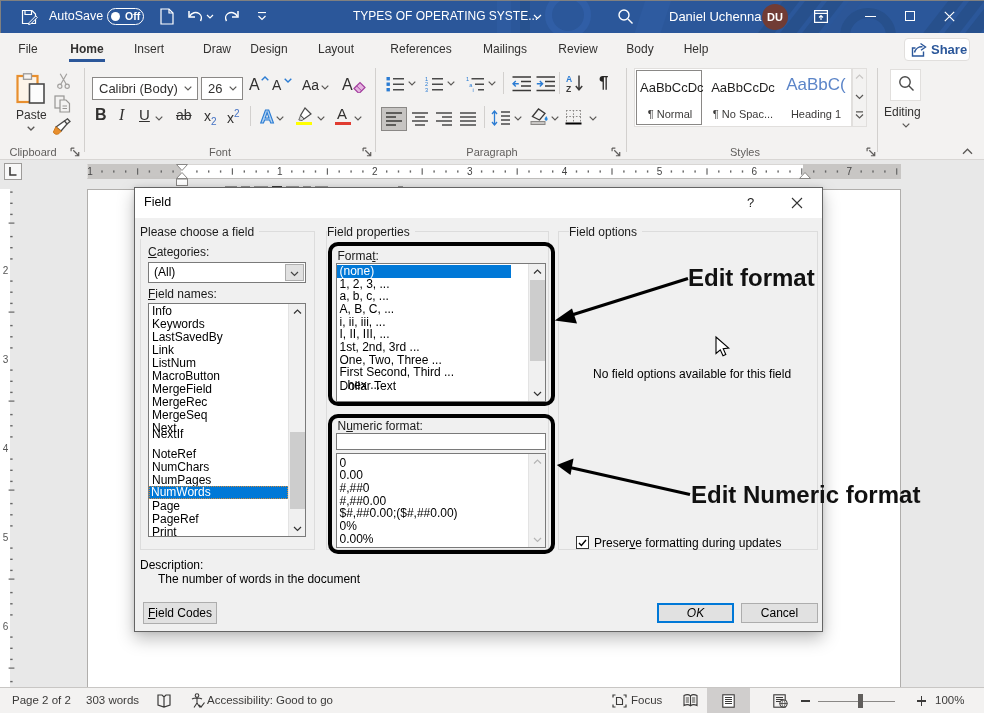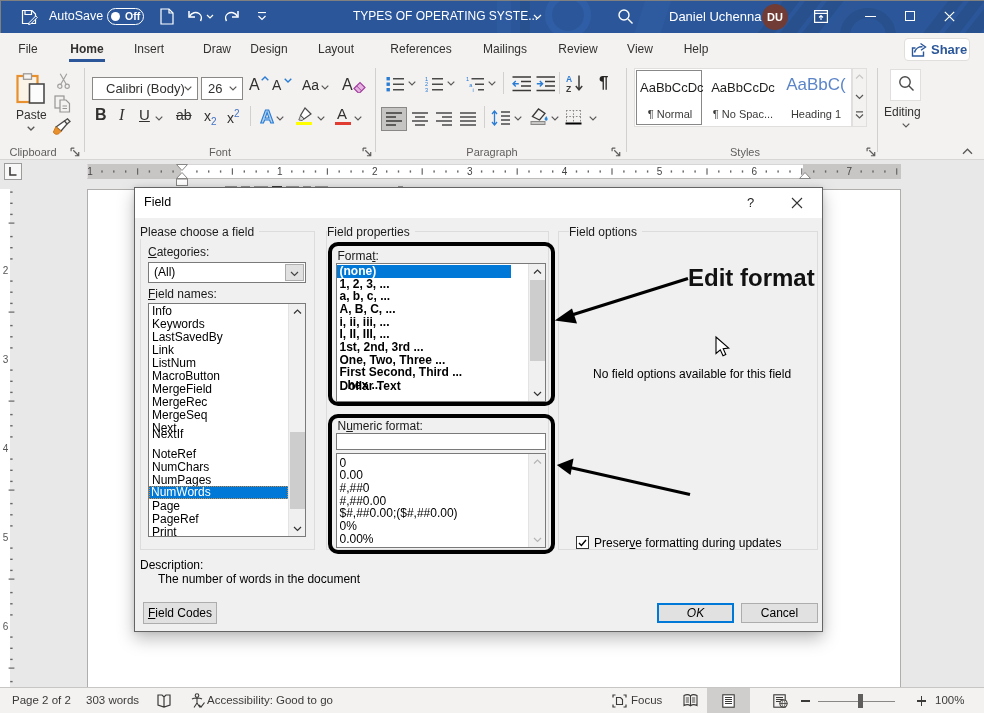--- a/index.html
+++ b/index.html
@@ -139,21 +139,21 @@
     <div class="tab" style="left:13px;width:30px;">File</div>
     <div class="tab" style="left:66px;width:42px;font-weight:bold;">Home</div>
     <div class="abs" style="left:69px;top:26px;width:36px;height:3px;background:#2b579a;"></div>
     <div class="tab" style="left:129px;width:40px;">Insert</div>
     <div class="tab" style="left:190px;width:38px;margin-left:8px;">Draw</div>
     <div class="tab" style="left:246px;width:46px;">Design</div>
     <div class="tab" style="left:313px;width:46px;">Layout</div>
     <div class="tab" style="left:383px;width:76px;">References</div>
     <div class="tab" style="left:477px;width:56px;">Mailings</div>
     <div class="tab" style="left:553px;width:50px;">Review</div>
-    <div class="tab" style="left:622px;width:36px;">View</div>
+    <div class="tab" style="left:622px;width:36px;">Body</div>
     <div class="tab" style="left:678px;width:36px;">Help</div>
 
     <div class="abs" style="left:904px;top:5px;width:66px;height:23px;background:#fff;border:1px solid #e1dfdd;border-radius:4px;"></div>
     <svg class="abs" style="left:911px;top:9px;" width="16" height="15" viewBox="0 0 16 15">
       <path d="M4.5 6 H1.5 V14 H12.5 V9.5" fill="none" stroke="#2b579a" stroke-width="1.4"></path>
       <path d="M3.5 10.5 C4.5 6.5 8 4.5 11.5 4.8" fill="none" stroke="#2b579a" stroke-width="1.4"></path>
       <path d="M9.5 1.5 L14.5 5 L10 8.2" fill="none" stroke="#2b579a" stroke-width="1.4"></path>
     </svg>
     <div class="abs" style="left:931px;top:5px;line-height:23px;font-size:13px;color:#2b579a;font-weight:bold;">Share</div>
   </div>
@@ -186,21 +186,21 @@
       <path d="M11.5 3 L14.5 0.8 L17 3.5 L14 6" fill="none" stroke="#4a4a4a" stroke-width="1.3"></path>
       <path d="M3 9 L11.5 3 L14 6 L8 13 Z" fill="#fff" stroke="#4a4a4a" stroke-width="1.3"></path>
       <path d="M2.8 8.8 L8.2 13.2 L6 15.6 C4 17 1 16.2 0.4 14 Z" fill="#e88f2e" stroke="#cf7c1f" stroke-width="1"></path>
     </svg>
     <div class="glabel" style="left:4px;width:58px;">Clipboard</div>
     <svg class="launch" style="left:70px;" width="11" height="11" viewBox="0 0 11 11">
       <path d="M1 1 H4 M1 1 V4 M3 3 L8 8 M8 4.5 V8 H4.5" stroke="#605e5c" stroke-width="1.1" fill="none"></path>
     </svg>
     <div class="gsep" style="left:84px;"></div>
 
-    <div class="combo" style="left:92px;top:15px;width:106px;height:23px;line-height:21px;padding-left:13px;">Calibri (Body)
+    <div class="combo" style="left:92px;top:15px;width:106px;height:23px;line-height:21px;padding-left:6px;">Calibri (Body)
       <svg style="position:absolute;right:5px;top:8px;" width="8" height="5" viewBox="0 0 8 5">
           <path d="M0.7 0.7 L4 4 L7.3 0.7" stroke="#5a5856" stroke-width="1.2" fill="none"></path>
         </svg>
     </div>
     <div class="combo" style="left:201px;top:15px;width:42px;height:23px;line-height:21px;padding-left:6px;">26
       <svg style="position:absolute;right:5px;top:8px;" width="8" height="5" viewBox="0 0 8 5">
           <path d="M0.7 0.7 L4 4 L7.3 0.7" stroke="#5a5856" stroke-width="1.2" fill="none"></path>
         </svg>
     </div>
 
@@ -593,21 +593,21 @@
         <div class="sarrow" style="bottom:0;"><svg width="9" height="6" viewBox="0 0 9 6" style="margin-top:4px;">
               <path d="M1 1 L4.5 4.5 L8 1" stroke="#333" stroke-width="1.2" fill="none"></path>
             </svg></div>
       </div>
     </div>
 
     <div class="abs" style="left:191px;top:43px;width:223px;height:319px;border:1px solid #dcdcdc;"></div>
     <div class="grouplbl" style="left:192px;top:37px;background:#f0f0f0;padding-right:5px;">Field properties</div>
     <div class="blackbox" style="left:192.5px;top:53.5px;width:227px;height:164px;"></div>
     <div class="grouplbl" style="left:202.5px;top:60.5px;">Forma<u>t</u>:</div>
-    <div class="listbox" style="left:200.5px;top:75px;width:210px;height:139px;font-weight:bold;">
+    <div class="listbox" style="left:200.5px;top:75px;width:210px;height:139px;">
       <div style="position:absolute;left:0;top:0;right:17px;bottom:0;overflow:hidden;">
         <div class="li" style="left:0;top:0.8px;right:17px;background:#0078d7;color:#fff;padding-left:3px;">(none)</div>
         <div class="li" style="top:13.5px;">1, 2, 3, ...</div>
         <div class="li" style="top:26.2px;">a, b, c, ...</div>
         <div class="li" style="top:38.9px;">A, B, C, ...</div>
         <div class="li" style="top:51.6px;">i, ii, iii, ...</div>
         <div class="li" style="top:64.3px;">I, II, III, ...</div>
         <div class="li" style="top:77.0px;">1st, 2nd, 3rd ...</div>
         <div class="li" style="top:89.7px;">One, Two, Three ...</div>
         <div class="li" style="top:102.4px;">First Second, Third ...</div>
@@ -659,20 +659,21 @@
 
     <div class="abs" style="left:5px;top:370px;font-size:12px;">Description:</div>
     <div class="abs" style="left:23px;top:384px;font-size:12px;">The number of words in the document</div>
 
     <div class="btn" style="left:8px;top:414px;width:74px;height:22px;line-height:20px;"><u>F</u>ield Codes</div>
     <div class="btn" style="left:522px;top:415px;width:77px;height:20px;line-height:16px;border:2px solid #0078d7;font-style:italic;">OK</div>
     <div class="btn" style="left:606px;top:415px;width:77px;height:20px;line-height:18px;">Cancel</div>
   </div>
 
   <div class="anno" style="left:688px;top:264px;">Edit format</div>
+  <div class="anno" style="left:691px;top:481px;">Edit Numeric format</div>
   <svg class="abs" style="left:0;top:0;pointer-events:none;" width="984" height="713" viewBox="0 0 984 713">
     <line x1="688" y1="278.5" x2="567" y2="316.5" stroke="#000" stroke-width="3.2"></line>
     <polygon points="554.7,320.6 572,308.5 577,323.5" fill="#000"></polygon>
     <line x1="690" y1="494.5" x2="570" y2="467.5" stroke="#000" stroke-width="3.2"></line>
     <polygon points="556.8,465.1 573.5,458.5 570.5,475" fill="#000"></polygon>
     <path d="M716 337 L716 353.5 L720.3 349.8 L723 355.8 L725.8 354.5 L723.2 348.6 L728.7 348 Z" fill="#fff" stroke="#000" stroke-width="1.1"></path>
   </svg>
 
   <div id="statusbar" class="abs">
     <div class="st" style="left:12px;">Page 2 of 2</div>

